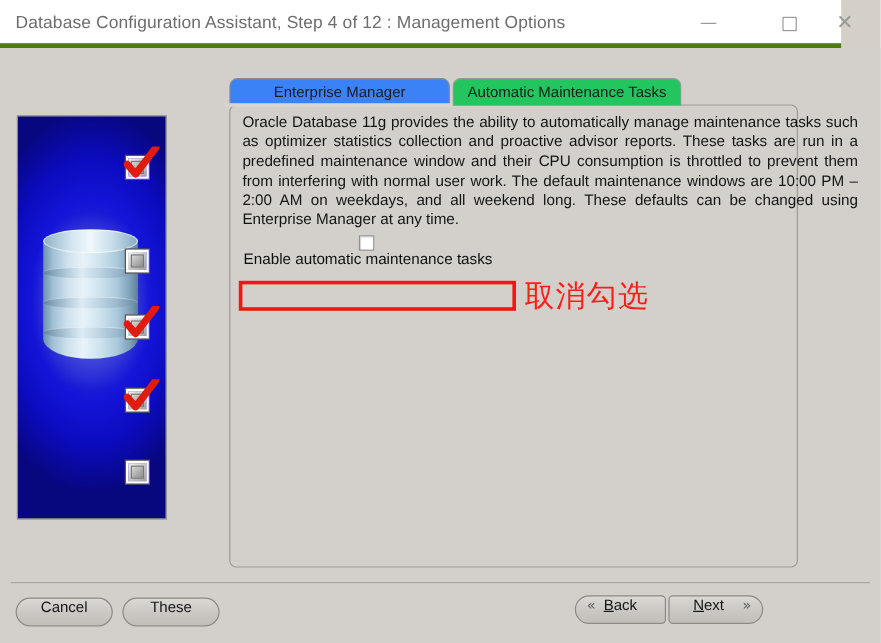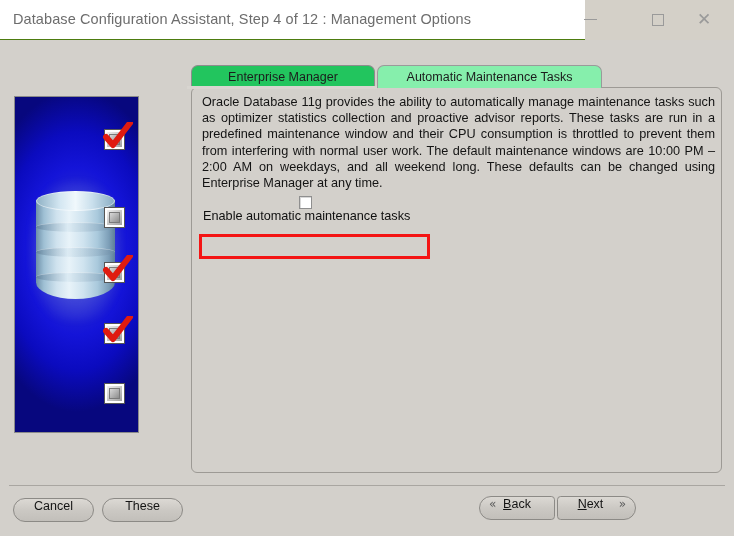--- a/index.html
+++ b/index.html
@@ -15,24 +15,24 @@
     width: 734px;
     height: 536px;
     overflow: hidden;
     background: #d4d0c8;
   }
 
   
   .titlebar {
     position: absolute;
     left: 0; top: 0;
-    width: 585px;
+    width: 701px;
     height: 40px;
     background: #ffffff;
-    border-bottom: 1px solid #4d7c0f;
+    border-bottom: 4px solid #4d7c0f;
     box-sizing: border-box;
   }
   .title-text {
     position: absolute;
     left: 13px;
     top: 11px;
     font-size: 14.5px;
     color: #6d6d6d;
     white-space: nowrap;
     letter-spacing: 0.1px;
@@ -188,37 +188,37 @@
     font-size: 12.5px;
     color: #1c1c1c;
     display: flex;
     align-items: center;
     justify-content: center;
     cursor: default;
   }
   .tab-inactive {
     left: 0;
     width: 184px;
-    background: #22c55e;
+    background: #3b82f6;
   }
   .tab-active {
     left: 186px;
-    width: 225px;
+    width: 191px;
     height: 23px;
-    background: #86efac;
+    background: #22c55e;
     border-color: #9a9a9a;
     z-index: 3;
   }
 
   
   .panel {
     position: absolute;
     left: 191px;
     top: 47px;
-    width: 531px;
+    width: 474px;
     height: 386px;
     background: #d3d0cb;
     border: 1px solid #9d9a95;
     border-radius: 6px;
     box-sizing: border-box;
     z-index: 2;
   }
   .panel-mask {
     position: absolute;
     left: 187px;
@@ -409,20 +409,21 @@
       <div class="desc">Oracle Database 11g provides the ability to automatically manage maintenance tasks such as optimizer statistics collection and proactive advisor reports. These tasks are run in a predefined maintenance window and their CPU consumption is throttled to prevent them from interfering with normal user work. The default maintenance windows are 10:00 PM – 2:00 AM on weekdays, and all weekend long. These defaults can be changed using Enterprise Manager at any time.</div>
 
       <div class="cb-row">
         <span class="cb-box"></span>
         <span class="cb-label">Enable automatic maintenance tasks</span>
       </div>
     </div>
     <div class="panel-mask"></div>
 
     <div class="redbox"></div>
+    <div class="annot">取消勾选</div>
 
     <div class="footer-sep"></div>
 
     <div class="btn btn-cancel">
       <span>Cancel</span>
     </div>
     <div class="btn btn-help">
       <span>These</span>
     </div>
     <div class="btn btn-back">

